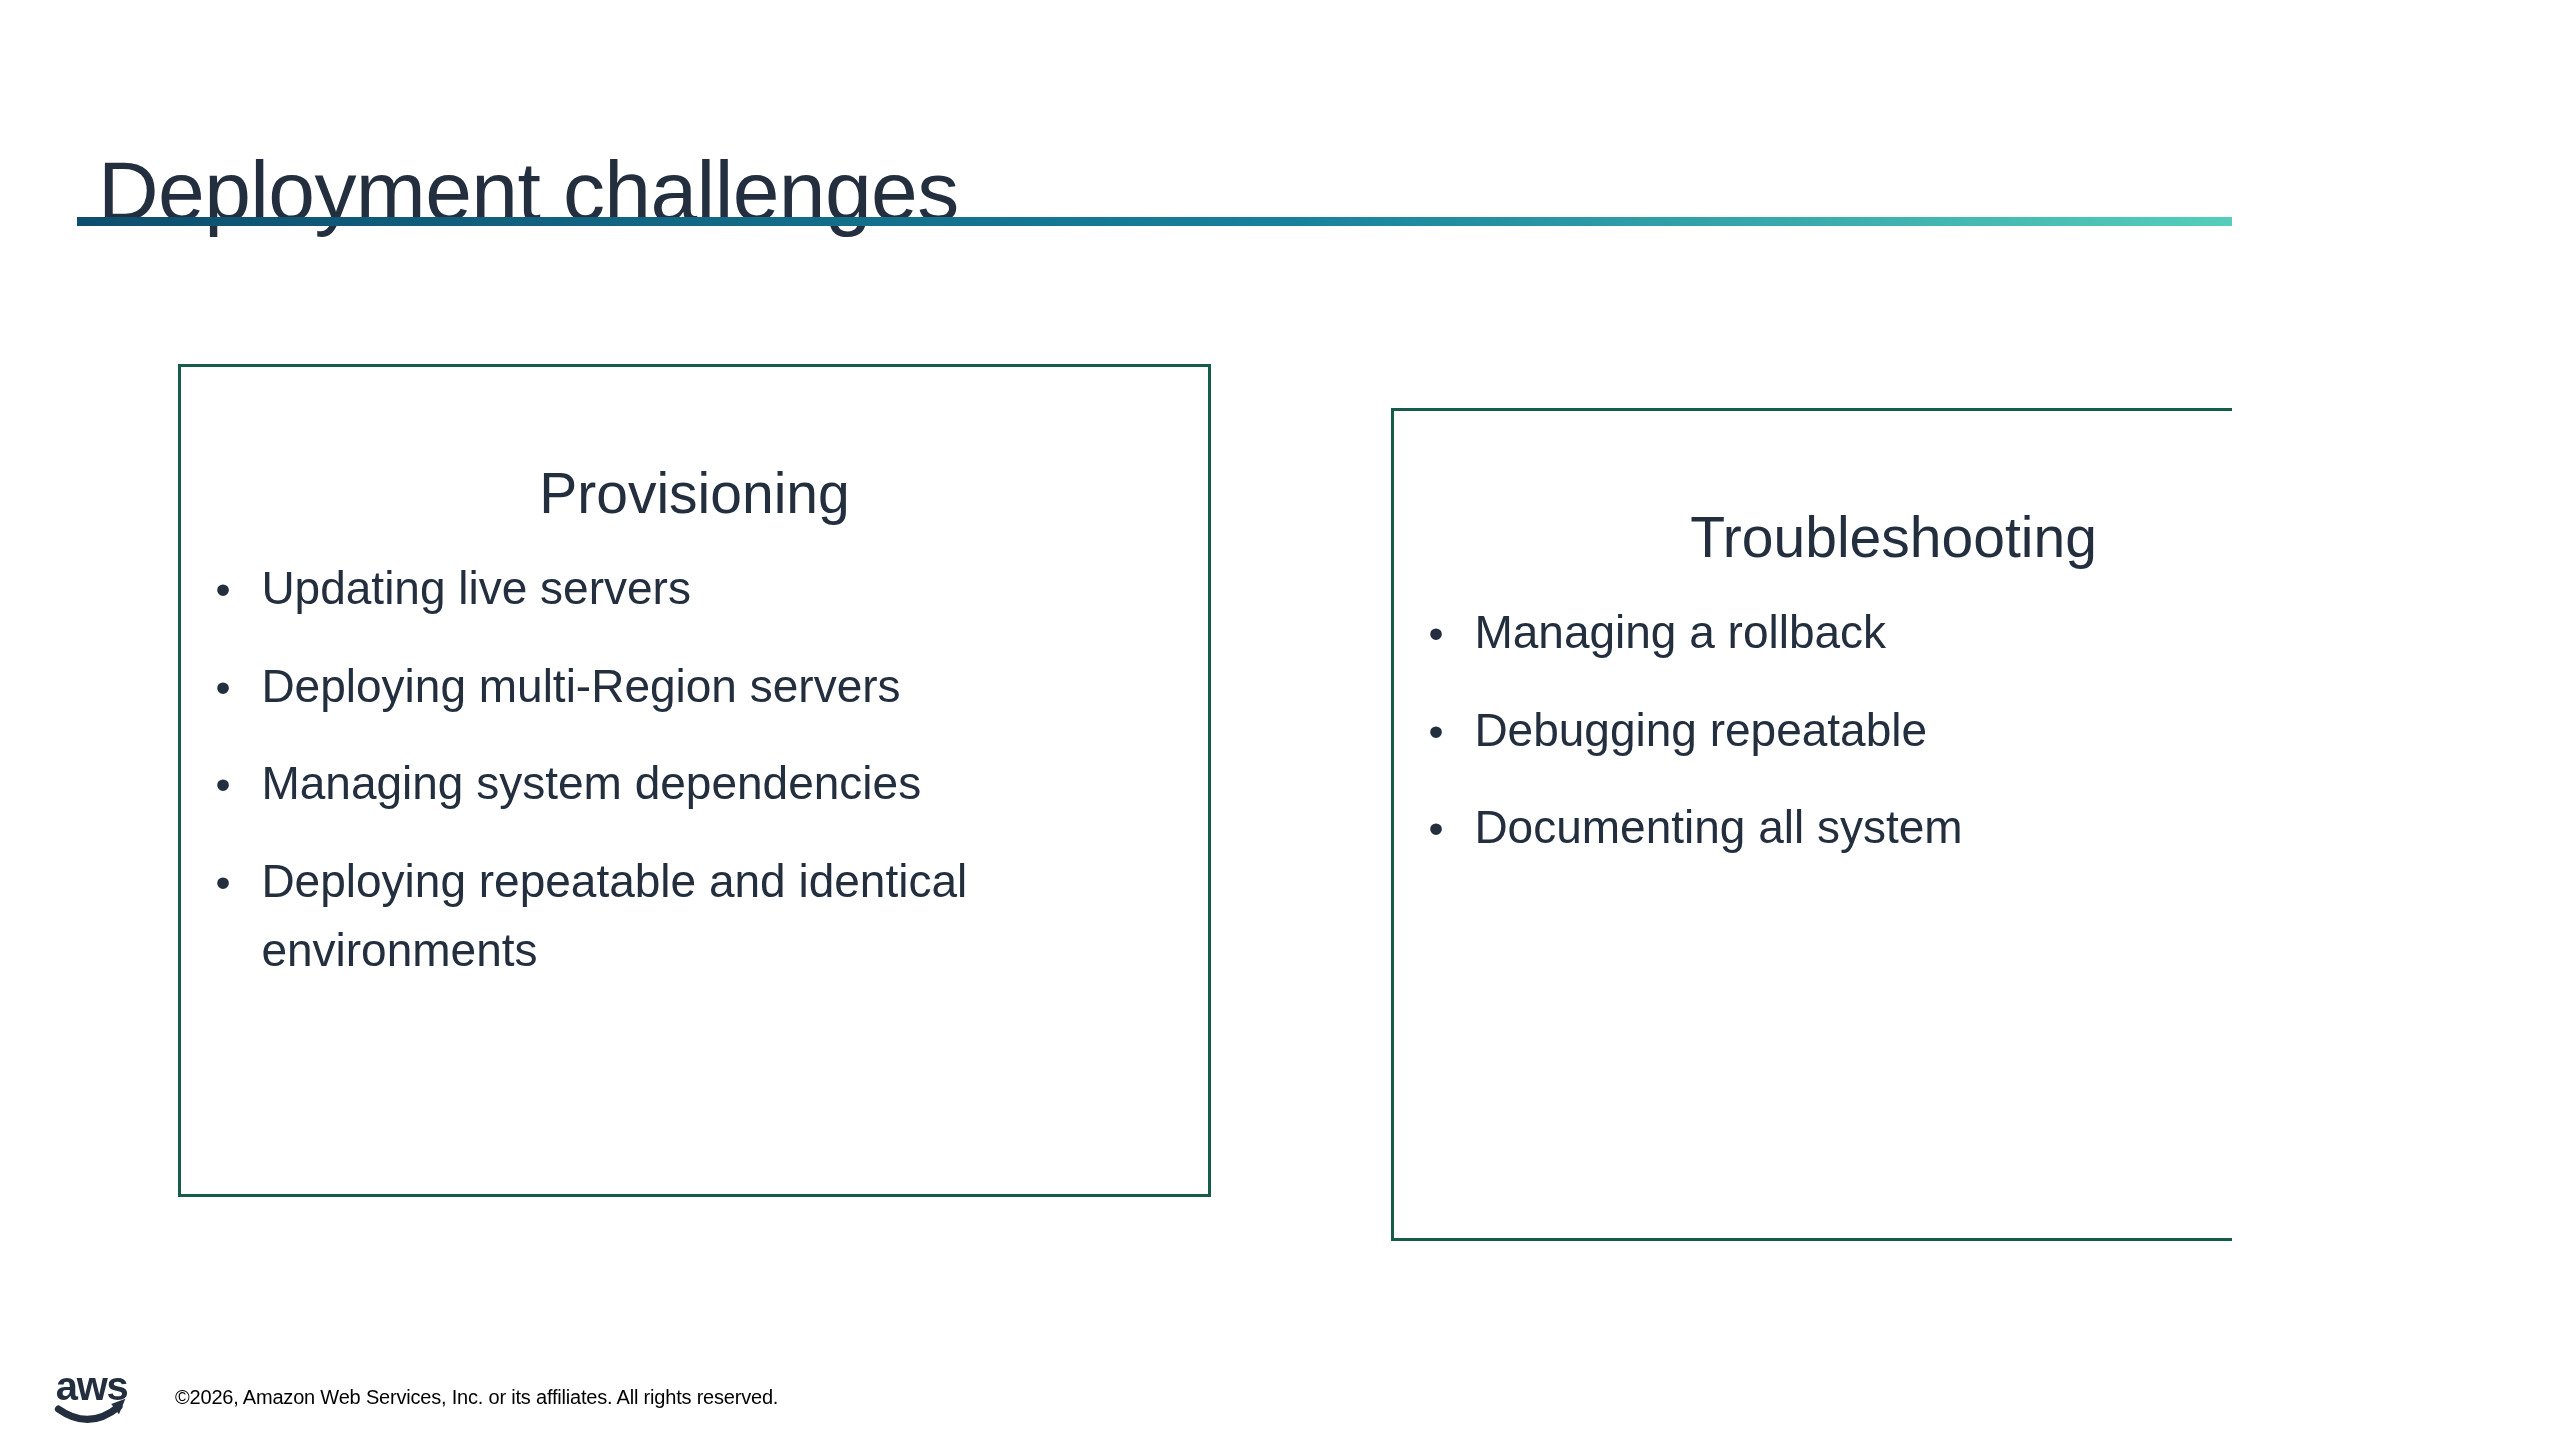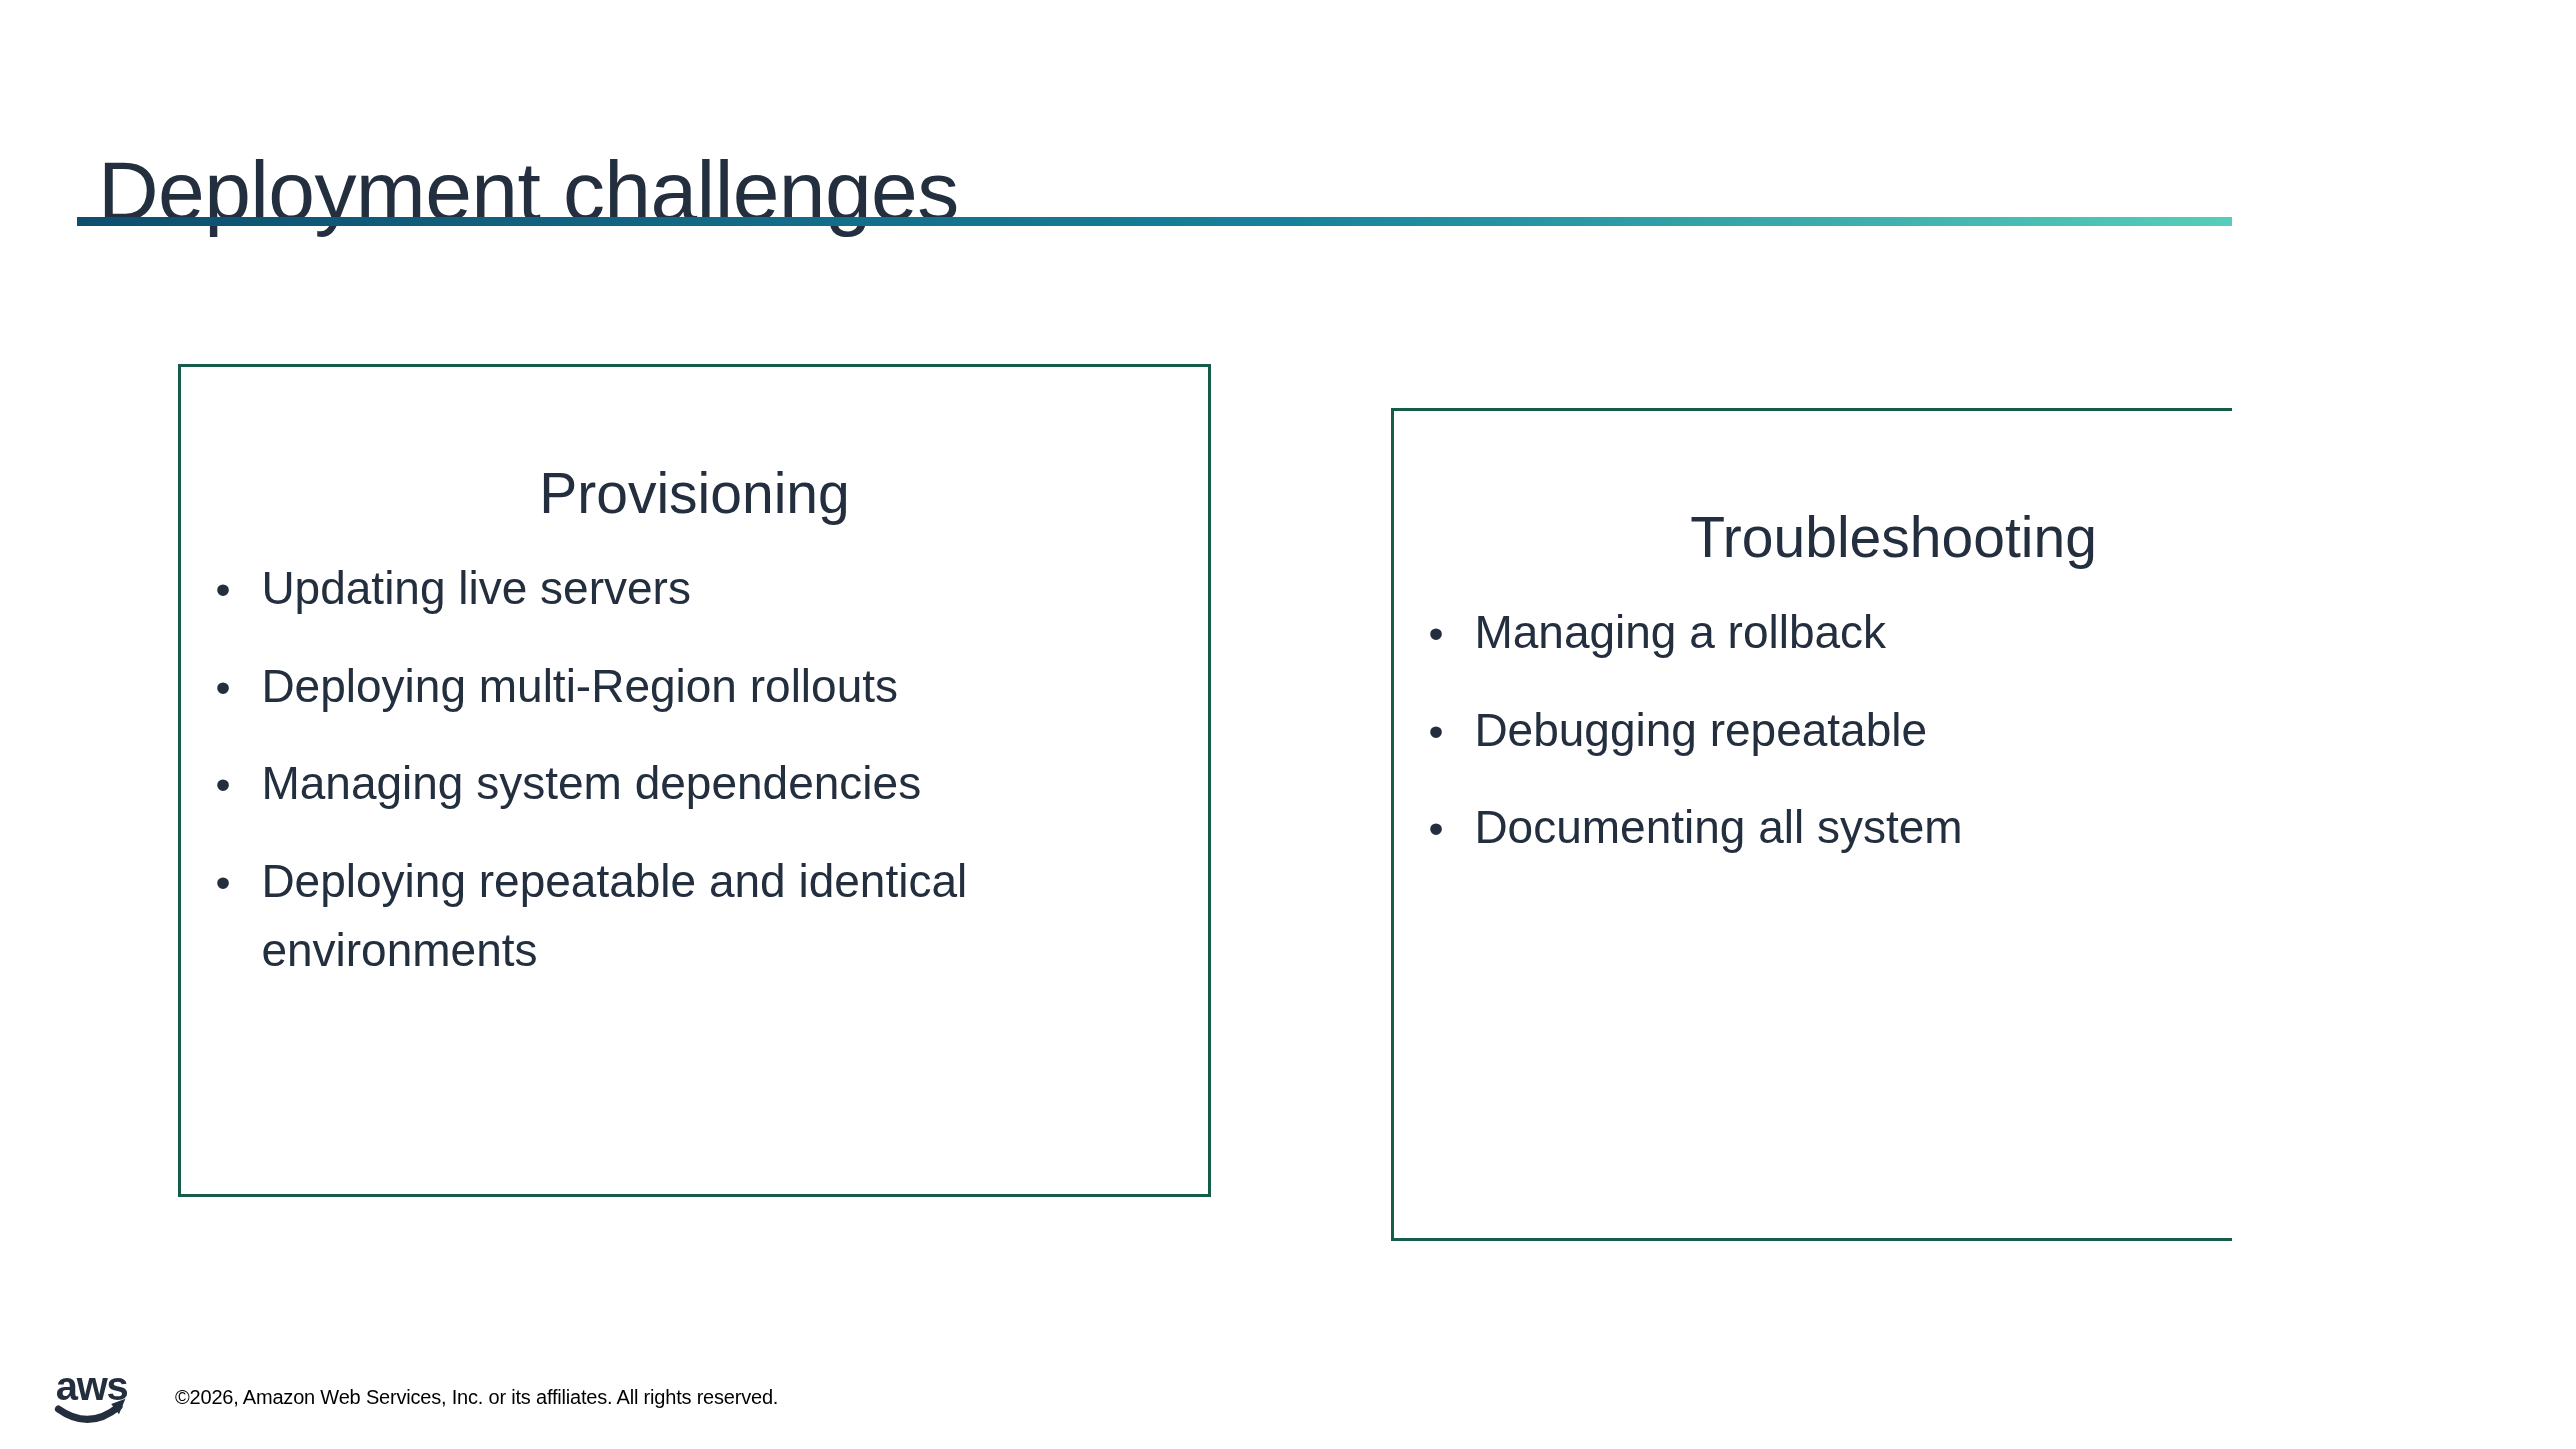--- a/index.html
+++ b/index.html
@@ -111,21 +111,21 @@
 
   <div class="challenge-box box-left">
     <div class="box-heading">Provisioning</div>
     <ul class="bullet-list">
       <li>
         <span class="bullet-dot">•</span>
         <span class="bullet-text">Updating live servers</span>
       </li>
       <li>
         <span class="bullet-dot">•</span>
-        <span class="bullet-text">Deploying multi-Region rollouts</span>
+        <span class="bullet-text">Deploying multi-Region servers</span>
       </li>
       <li>
         <span class="bullet-dot">•</span>
         <span class="bullet-text">Managing system dependencies</span>
       </li>
       <li>
         <span class="bullet-dot">•</span>
         <span class="bullet-text">Deploying repeatable and identical environments</span>
       </li>
     </ul>

